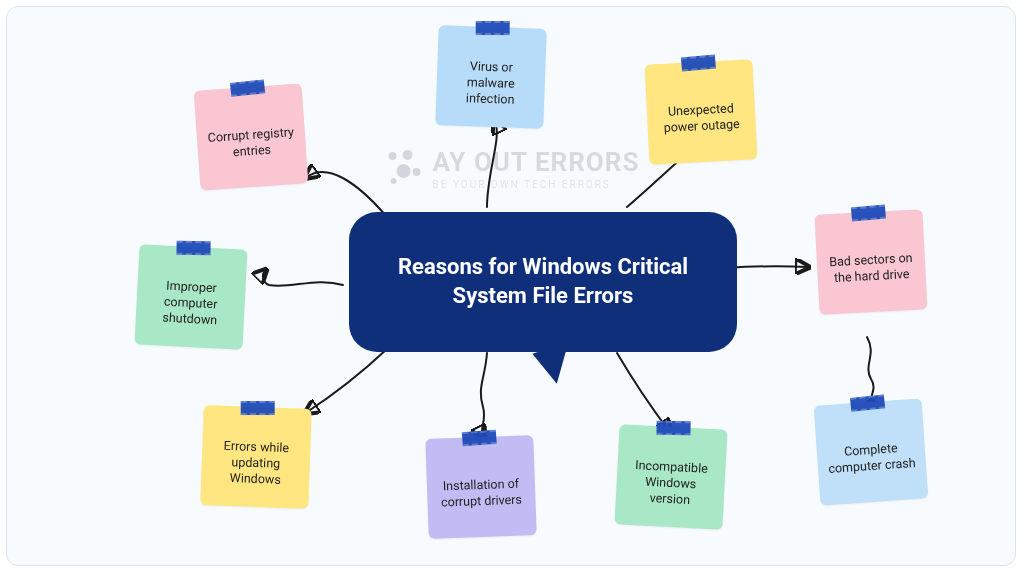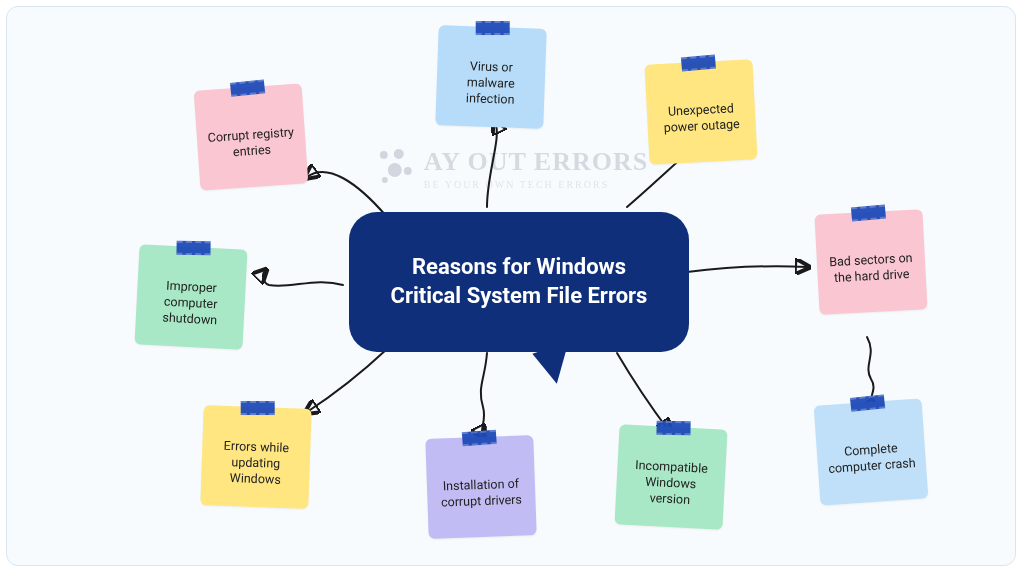--- a/index.html
+++ b/index.html
@@ -14,41 +14,40 @@
   .canvas {
     position: absolute;
     top: 6px; left: 6px; right: 8px; bottom: 10px;
     background: #f8fbfe;
     border: 1px solid #d9e6f2;
     border-radius: 12px;
   }
   .watermark {
     position: absolute;
     top: 140px; left: 50%; transform: translateX(-50%);
-    display: flex; align-items: flex-start;
+    display: flex; align-items: flex-end;
     opacity: 0.18;
     pointer-events: none;
-    font-family: Liberation Serif, serif;
   }
   .watermark .logo-dots {
     width: 42px; height: 42px; position: relative; margin-right: 8px;
   }
   .watermark .logo-dots span {
     position: absolute; border-radius: 50%; background: #2a3a5a;
   }
   .watermark .wm-title {
     font-size: 26px; font-weight: 700; letter-spacing: 1px; color: #3b4a63;
   }
   .watermark .wm-sub {
     font-size: 10px; letter-spacing: 2px; color: #707d92; margin-top: 2px;
   }
   .center-bubble {
     position: absolute;
     left: 342px; top: 205px;
-    width: 340px; height: 140px;
+    width: 388px; height: 140px;
     background: #0f2f7a;
     border-radius: 28px;
     color: #ffffff;
     display: flex; align-items: center; justify-content: center;
     text-align: center;
     padding: 16px 28px;
   }
   .center-bubble .title {
     font-size: 22px; font-weight: 700; line-height: 1.3;
   }

